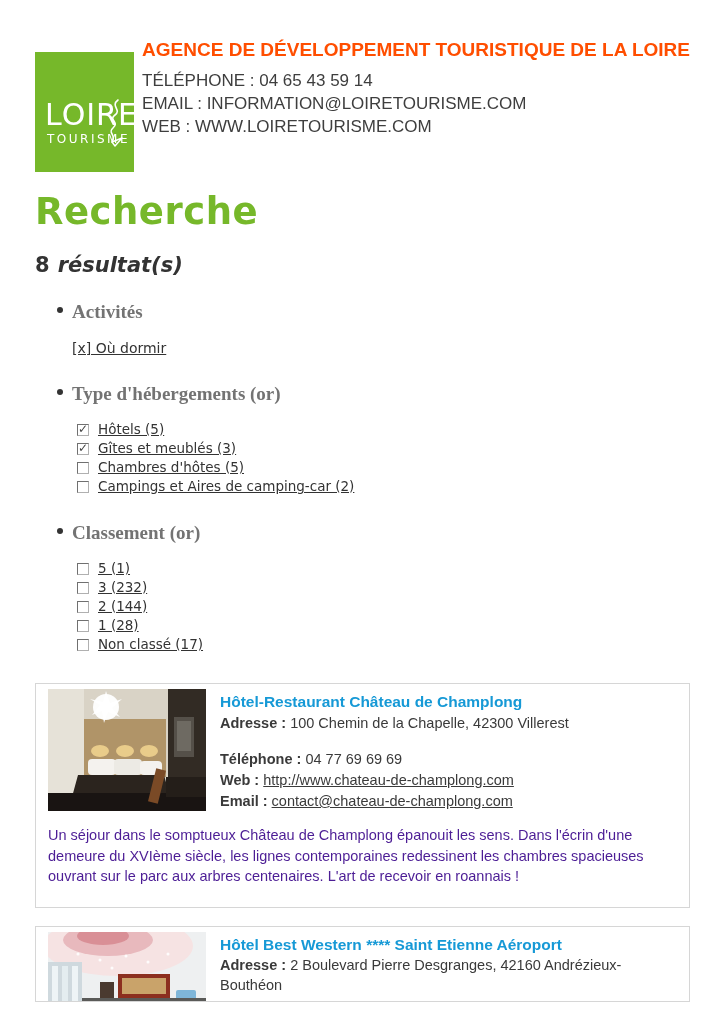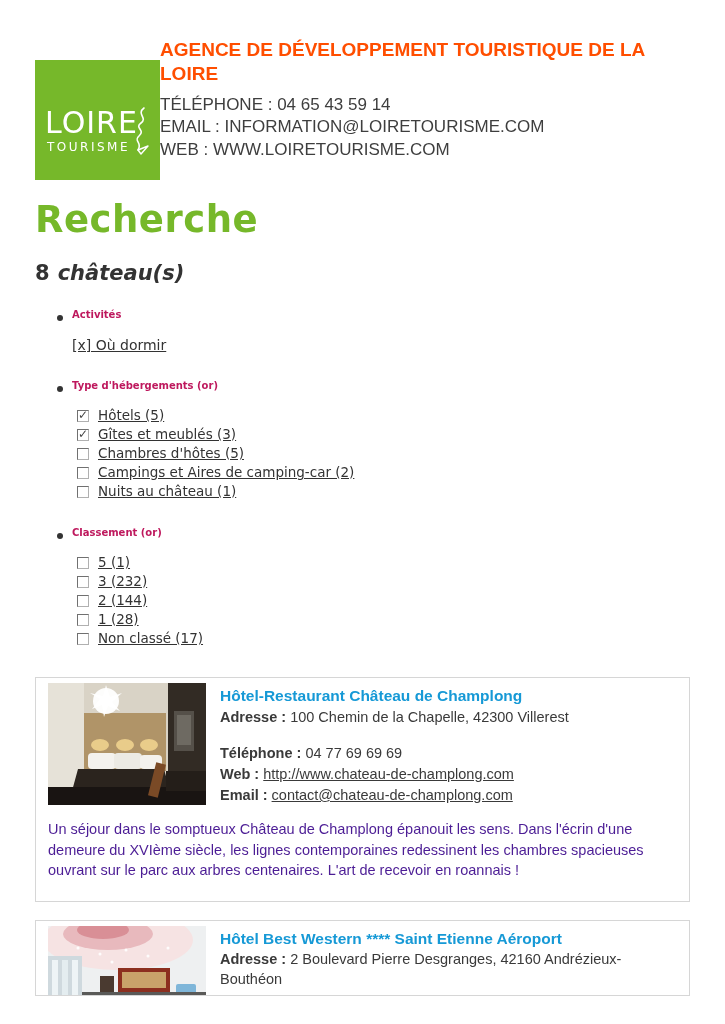--- a/index.html
+++ b/index.html
@@ -8,21 +8,21 @@
     width: 725px; height: 1024px;
     font-family: "DejaVu Sans", sans-serif;
     color: #3c3c3c;
     overflow: hidden;
   }
   .page { width: 725px; height: 1024px; padding: 0 35px; position: relative; }
 
   
   .header { display: flex; justify-content: space-between; align-items: flex-start; padding-top: 38px; }
   .logo {
-    width: 125px; height: 120px; margin-top: 22px;
+    width: 99px; height: 120px; margin-top: 14px;
     background: #76b82a; color: #ffffff;
     position: relative; flex: 0 0 auto;
     padding-top: 48px; padding-left: 10px;
   }
   .logo-line1 { font-size: 30px; font-weight: 400; letter-spacing: 1px; line-height: 1; }
   .logo-line2 { font-size: 12px; font-weight: 400; letter-spacing: 2.5px; line-height: 1; margin-top: 3px; margin-left: 2px; }
   .logo-bird { position: absolute; right: 6px; top: 46px; }
   .header-contact { text-align: left; font-family: "Liberation Sans", sans-serif; padding-top: 0; }
   .agency-title { color: #ff4e00; font-size: 19px; font-weight: bold; line-height: 1.25; margin-bottom: 8px; }
   .contact-line { color: #3e3e3e; font-size: 17px; line-height: 1.35; }
@@ -32,21 +32,21 @@
   .result-count { margin-top: 20px; font-size: 21px; font-weight: bold; color: #333; }
   .result-count .it { font-style: italic; margin-left: 8px; }
 
   
   .filters { margin-top: 24px; list-style: none; }
   .filters > li { padding-left: 37px; position: relative; margin-bottom: 26px; }
   .filters > li::before {
     content: ""; position: absolute; left: 22px; top: 6px;
     width: 6px; height: 6px; border-radius: 50%; background: #333;
   }
-  .filter-heading { font-size: 10px; font-weight: bold; color: #be185d; }
+  .filter-heading { font-size: 19px; font-weight: bold; color: #737373; font-family: Liberation Serif, serif; }
   .filter-body { margin-top: 15px; padding-left: 0; }
   .active-filter {
     font-size: 14px; color: #333; text-decoration: underline; cursor: pointer; display: inline-block;
   }
   .checkbox-row { display: flex; align-items: center; margin-left: 5px; height: 19px; }
   .checkbox {
     width: 12px; height: 12px; background: #fff; display: inline-block; position: relative;
     border: 1px solid #b0b0b0; border-top-color: #707070; border-left-color: #707070;
     cursor: pointer; flex: 0 0 auto;
   }
@@ -99,21 +99,21 @@
     <div class="header-contact">
       <div class="agency-title">AGENCE DE DÉVELOPPEMENT TOURISTIQUE DE LA LOIRE</div>
       <div class="contact-line">TÉLÉPHONE : 04 65 43 59 14</div>
       <div class="contact-line">EMAIL : INFORMATION@LOIRETOURISME.COM</div>
       <div class="contact-line">WEB : WWW.LOIRETOURISME.COM</div>
     </div>
   </div>
 
   <h1 class="page-title">Recherche</h1>
   <div class="result-count">
-    <span>8</span><span class="it">château(s)</span>
+    <span>8</span><span class="it">résultat(s)</span>
   </div>
 
   <ul class="filters">
 
     <li>
       <div class="filter-heading">Activités</div>
       <div class="filter-body">
         <a class="active-filter">[x] Où dormir</a>
       </div>
     </li>
@@ -129,24 +129,20 @@
           <span class="checkbox checked"></span>
           <a>Gîtes et meublés (3)</a>
         </div>
         <div class="checkbox-row">
           <span class="checkbox"></span>
           <a>Chambres d'hôtes (5)</a>
         </div>
         <div class="checkbox-row">
           <span class="checkbox"></span>
           <a>Campings et Aires de camping-car (2)</a>
-        </div>
-        <div class="checkbox-row">
-          <span class="checkbox"></span>
-          <a>Nuits au château (1)</a>
         </div>
       </div>
     </li>
 
     <li>
       <div class="filter-heading">Classement (or)</div>
       <div class="filter-body">
         <div class="checkbox-row">
           <span class="checkbox"></span>
           <a>5 (1)</a>

